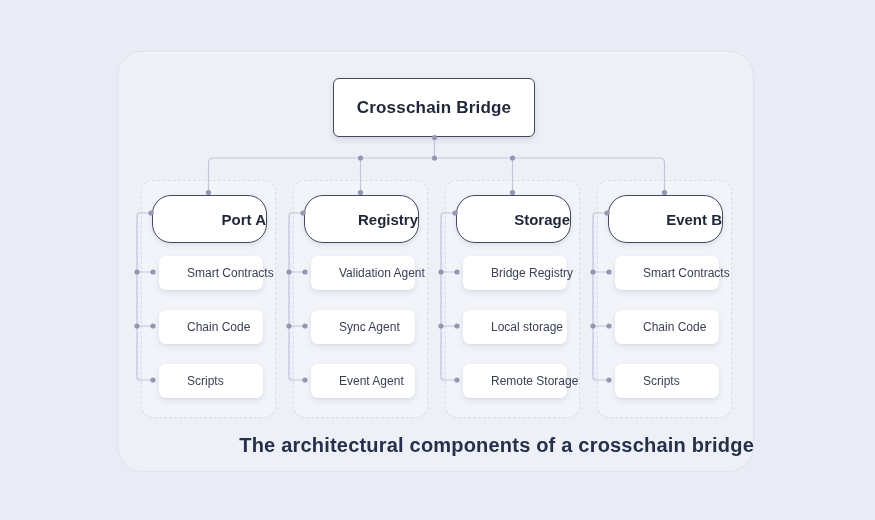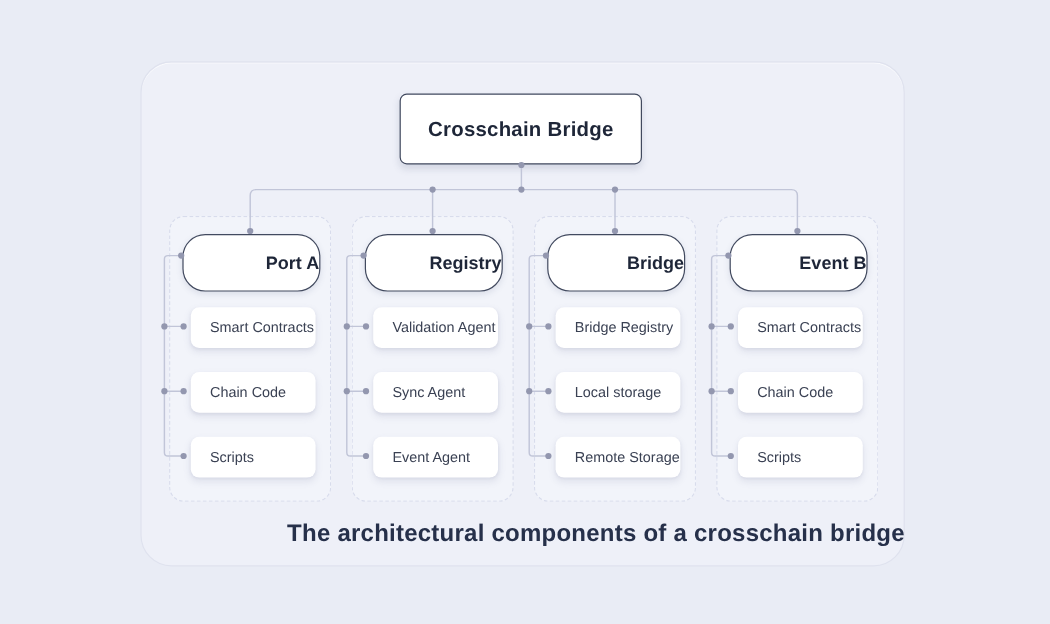--- a/index.html
+++ b/index.html
@@ -34,21 +34,21 @@
   .pill{
     position:absolute;left:10px;top:14px;width:115px;height:48px;
     background:var(--node-bg);border:1.5px solid var(--node-border);
     border-radius:19px;display:flex;align-items:center;justify-content:flex-end;
     box-shadow:0 2px 5px rgba(90,100,135,.16);
   }
   .pill span{font-size:15px;font-weight:bold;color:var(--heading-text)}
   .child{
     position:absolute;left:17px;width:104px;height:34px;
     background:var(--node-bg);border-radius:7px;
-    display:flex;align-items:center;padding-left:16px;
+    display:flex;align-items:center;padding-left:28px;
     box-shadow:0 3px 6px rgba(110,120,155,.14),0 1px 2px rgba(110,120,155,.08);
   }
   .row-0{top:75px}.row-1{top:129px}.row-2{top:183px}
   .child span{font-size:12px;color:var(--item-text);white-space:nowrap}
   .caption{
     position:absolute;left:117px;top:434px;width:637px;text-align:right;
     font-size:20px;font-weight:bold;color:var(--caption-text);letter-spacing:.2px;z-index:2;
   }
   svg.connectors{position:absolute;left:0;top:0;width:875px;height:520px;z-index:3;pointer-events:none}
   svg.connectors path{stroke:var(--connector-line);stroke-width:1.2;fill:none}
@@ -144,21 +144,21 @@
     <div class="child row-2">
       <span>Event Agent</span>
     </div>
     <div class="child row-1">
       <span>Sync Agent</span>
     </div>
   </section>
 
   <section class="column col-2">
     <div class="pill">
-      <span>Bridge</span>
+      <span>Storage</span>
     </div>
     <div class="child row-0">
       <span>Bridge Registry</span>
     </div>
     <div class="child row-1">
       <span>Local storage</span>
     </div>
     <div class="child row-2">
       <span>Remote Storage</span>
     </div>

